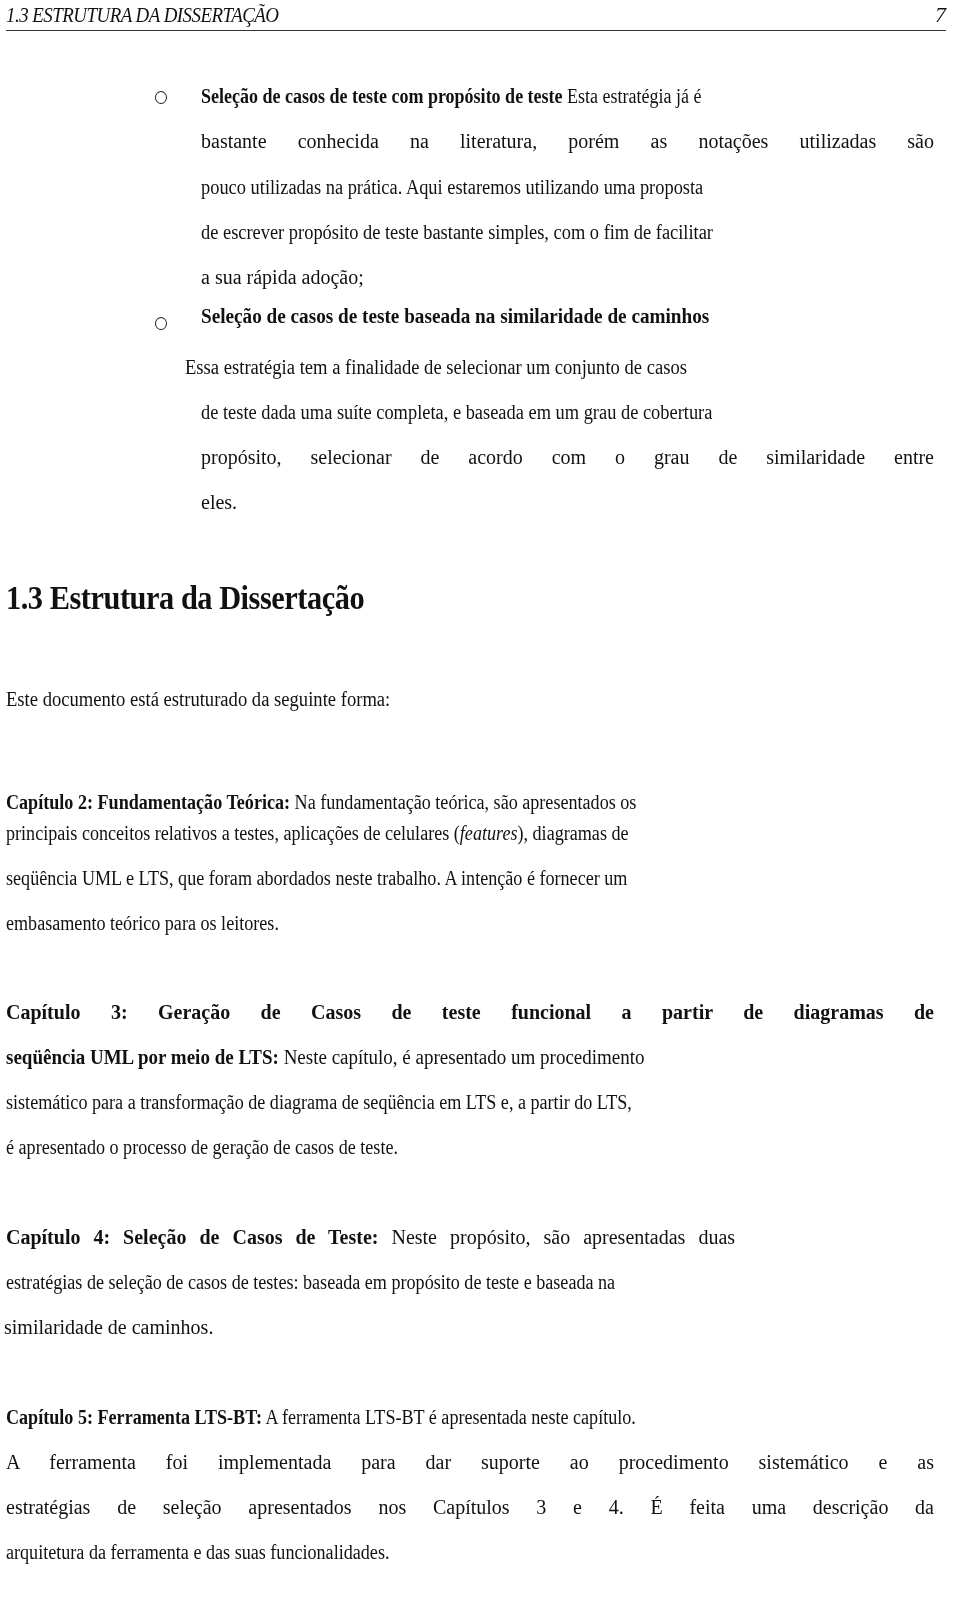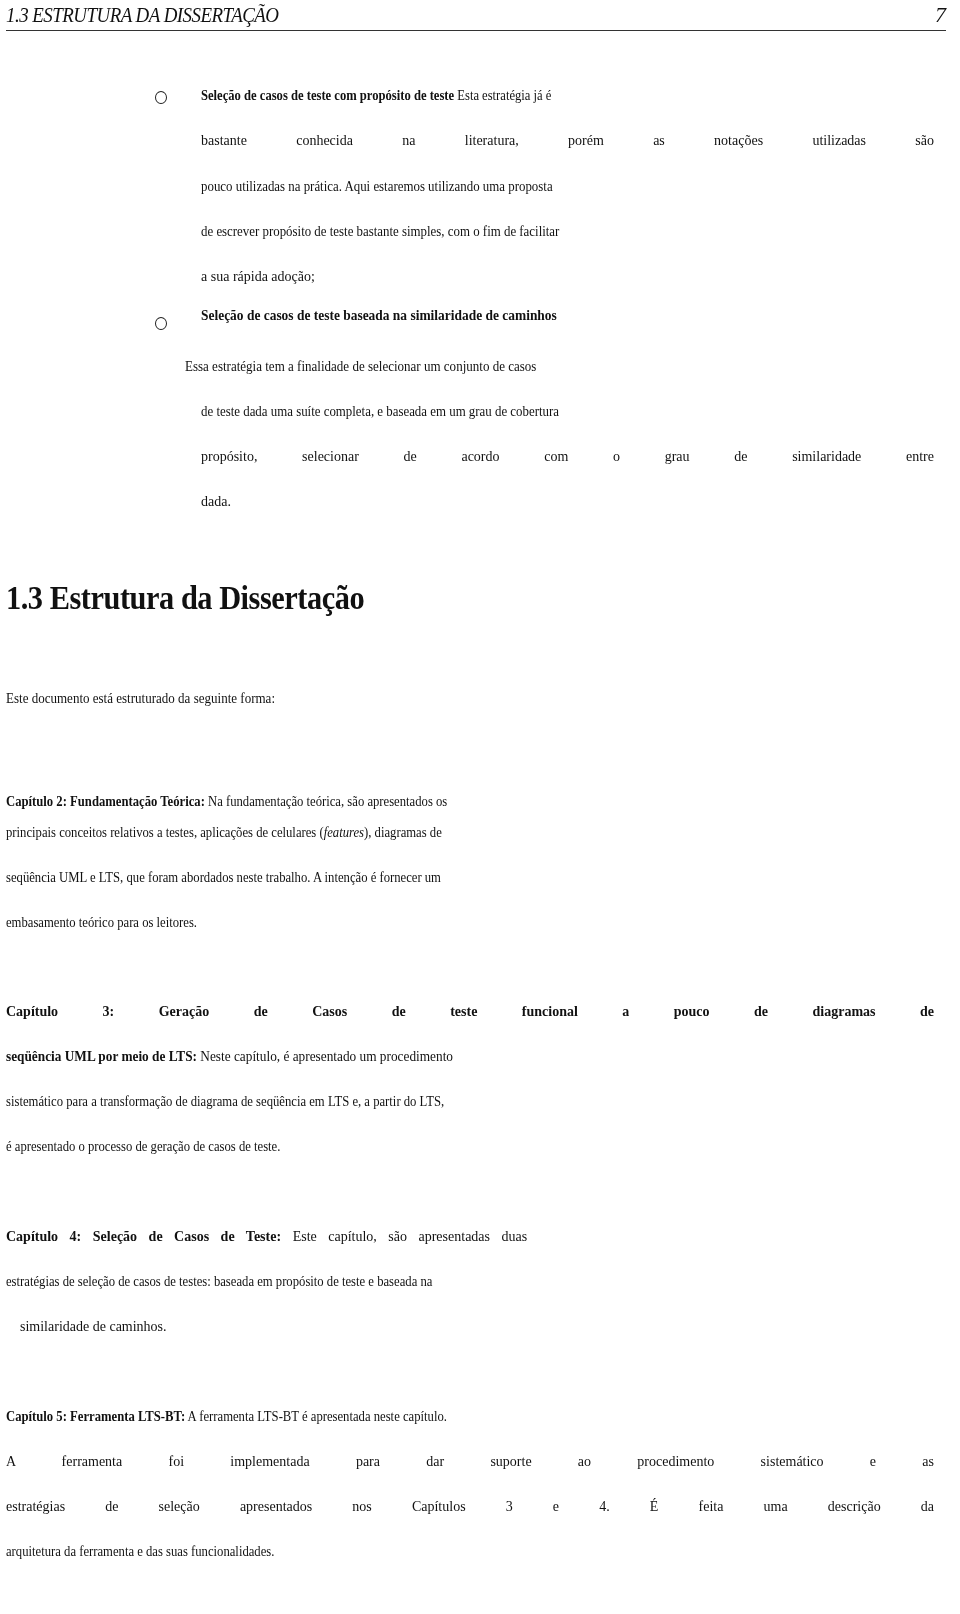--- a/index.html
+++ b/index.html
@@ -9,21 +9,21 @@
     }
     .running-header {
       position: absolute; left: 6px; right: 14px; top: 0px; height: 30px;
       border-bottom: 1.5px solid #333;
       font-style: italic; font-size: 22px; line-height: 30px;
       transform-origin: left top;
     }
     .running-header .title { position: absolute; left: 0; top: 0; letter-spacing: -0.6px; transform: scaleX(0.86); transform-origin: left top; white-space: nowrap; }
     .running-header .page { position: absolute; right: 0; top: 0; }
     .line {
-      position: absolute; font-size: 14px; line-height: 30px; white-space: nowrap;
+      position: absolute; font-size: 20px; line-height: 30px; white-space: nowrap;
       text-align: justify; text-align-last: justify;
     }
     .line.last { text-align-last: left; }
     .line b { font-weight: bold; }
     .bullet {
       position: absolute; left: 153px; width: 16px; height: 16px; font-size: 22px;
       line-height: 30px;
     }
     .bullet::before {
       content: ""; position: absolute; left: 2px; top: 10px; width: 10px; height: 11px;
@@ -49,35 +49,35 @@
 <div class="line" style="left:201px; width:733px; top:126px">bastante conhecida na literatura, porém as notações utilizadas são</div>
 <div class="line last" style="left:201px; width:733px; top:172px"><span class="cond" style="transform:scaleX(0.92)"> pouco utilizadas na prática. Aqui estaremos utilizando uma proposta</span></div>
 <div class="line last" style="left:201px; width:733px; top:217px"><span class="cond" style="transform:scaleX(0.92)">de escrever propósito de teste bastante simples, com o fim de facilitar</span></div>
 <div class="line last" style="left:201px; width:733px; top:262px">a sua rápida adoção;</div>
 
 <span class="bullet" style="top:307px"></span>
 <div class="line last" style="left:201px; width:733px; top:301px"><b class="cond" style="transform:scaleX(0.96)">Seleção de casos de teste baseada na similaridade de caminhos</b></div>
 <div class="line last" style="left:185px; width:733px; top:352px"><span class="cond" style="transform:scaleX(0.93)">Essa estratégia tem a finalidade de selecionar um conjunto de casos</span></div>
 <div class="line last" style="left:201px; width:733px; top:397px"><span class="cond" style="transform:scaleX(0.92)">de teste dada uma suíte completa, e baseada em um grau de cobertura</span></div>
 <div class="line" style="left:201px; width:733px; top:442px">propósito, selecionar de acordo com o grau de similaridade entre</div>
-<div class="line last" style="left:201px; width:733px; top:487px">dada.</div>
+<div class="line last" style="left:201px; width:733px; top:487px">eles.</div>
 
 <div class="section-heading">1.3 Estrutura da Dissertação</div>
 <div class="line last" style="left:6px; width:928px; top:684px"><span class="cond" style="transform:scaleX(0.93)">Este documento está estruturado da seguinte forma:</span></div>
 
 <div class="line last" style="left:6px; width:928px; top:787px"><span class="cond" style="transform:scaleX(0.905)"><b>Capítulo 2: Fundamentação Teórica:</b><span> Na fundamentação teórica, são apresentados os</span></span></div>
 <div class="line last" style="left:6px; width:928px; top:818px"><span class="cond" style="transform:scaleX(0.905)"><span>principais conceitos relativos a testes, aplicações de celulares (</span><i>features</i><span>), diagramas de</span></span></div>
 <div class="line last" style="left:6px; width:928px; top:863px"><span class="cond" style="transform:scaleX(0.905)">seqüência UML e LTS, que foram abordados neste trabalho. A intenção é fornecer um</span></div>
 <div class="line last" style="left:6px; width:928px; top:908px"><span class="cond" style="transform:scaleX(0.905)">embasamento teórico para os leitores.</span></div>
 
-<div class="line" style="left:6px; width:928px; top:997px; font-weight:bold">Capítulo 3: Geração de Casos de teste funcional a pouco de diagramas de</div>
+<div class="line" style="left:6px; width:928px; top:997px; font-weight:bold">Capítulo 3: Geração de Casos de teste funcional a partir de diagramas de</div>
 <div class="line last" style="left:6px; width:928px; top:1042px"><span class="cond" style="transform:scaleX(0.95)"><b>seqüência UML por meio de LTS:</b><span> Neste capítulo, é apresentado um procedimento</span></span></div>
 <div class="line last" style="left:6px; width:928px; top:1087px"><span class="cond" style="transform:scaleX(0.905)">sistemático para a transformação de diagrama de seqüência em LTS e, a partir do LTS,</span></div>
 <div class="line last" style="left:6px; width:928px; top:1132px"><span class="cond" style="transform:scaleX(0.905)">é apresentado o processo de geração de casos de teste.</span></div>
 
-<div class="line last" style="left:6px; width:928px; top:1222px"><span class="cond" style="transform:scaleX(1.0); word-spacing:8px"><b>Capítulo 4: Seleção de Casos de Teste:</b><span> Este capítulo, são apresentadas duas</span></span></div>
+<div class="line last" style="left:6px; width:928px; top:1222px"><span class="cond" style="transform:scaleX(1.0); word-spacing:8px"><b>Capítulo 4: Seleção de Casos de Teste:</b><span> Neste propósito, são apresentadas duas</span></span></div>
 <div class="line last" style="left:6px; width:928px; top:1267px"><span class="cond" style="transform:scaleX(0.905)">estratégias de seleção de casos de testes: baseada em propósito de teste e baseada na</span></div>
-<div class="line last" style="left:20px; width:928px; top:1312px">similaridade de caminhos.</div>
+<div class="line last" style="left:4px; width:928px; top:1312px">similaridade de caminhos.</div>
 
 <div class="line last" style="left:6px; width:928px; top:1402px"><span class="cond" style="transform:scaleX(0.905)"><b>Capítulo 5: Ferramenta LTS-BT:</b><span> A ferramenta LTS-BT é apresentada neste capítulo.</span></span></div>
 <div class="line" style="left:6px; width:928px; top:1447px">A ferramenta foi implementada para dar suporte ao procedimento sistemático e as</div>
 <div class="line" style="left:6px; width:928px; top:1492px">estratégias de seleção apresentados nos Capítulos 3 e 4. É feita uma descrição da</div>
 <div class="line last" style="left:6px; width:928px; top:1537px"><span class="cond" style="transform:scaleX(0.905)">arquitetura da ferramenta e das suas funcionalidades.</span></div>
 
 </body></html>

